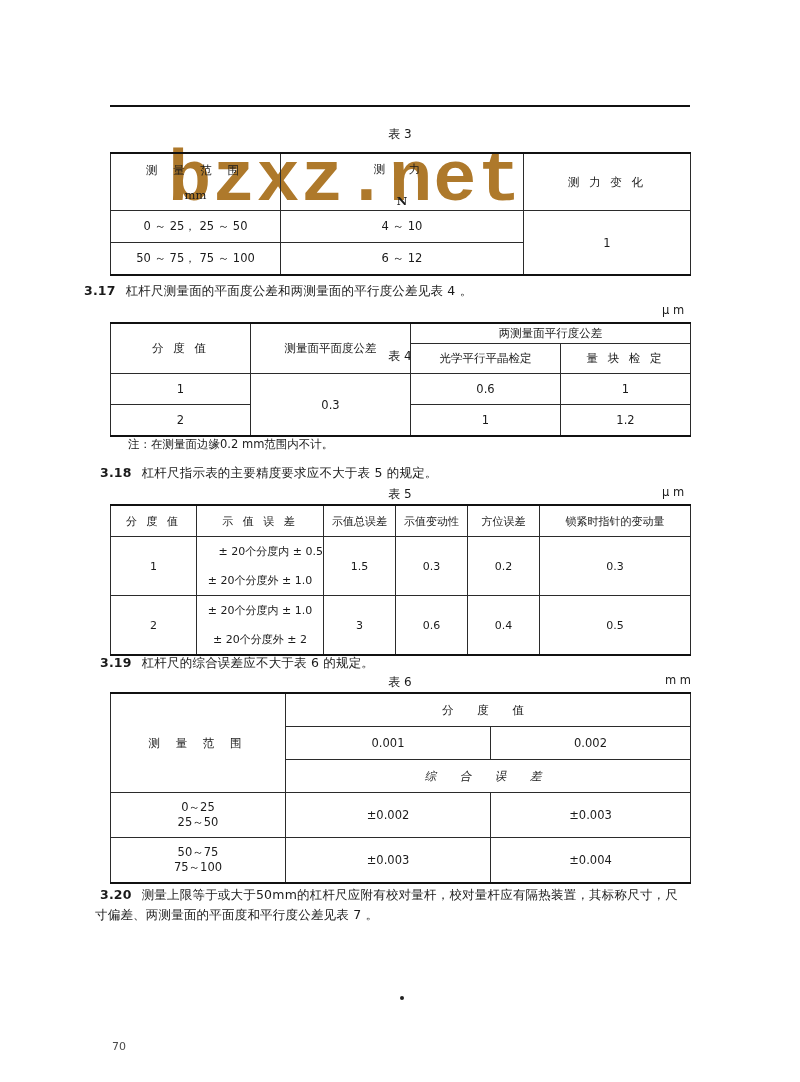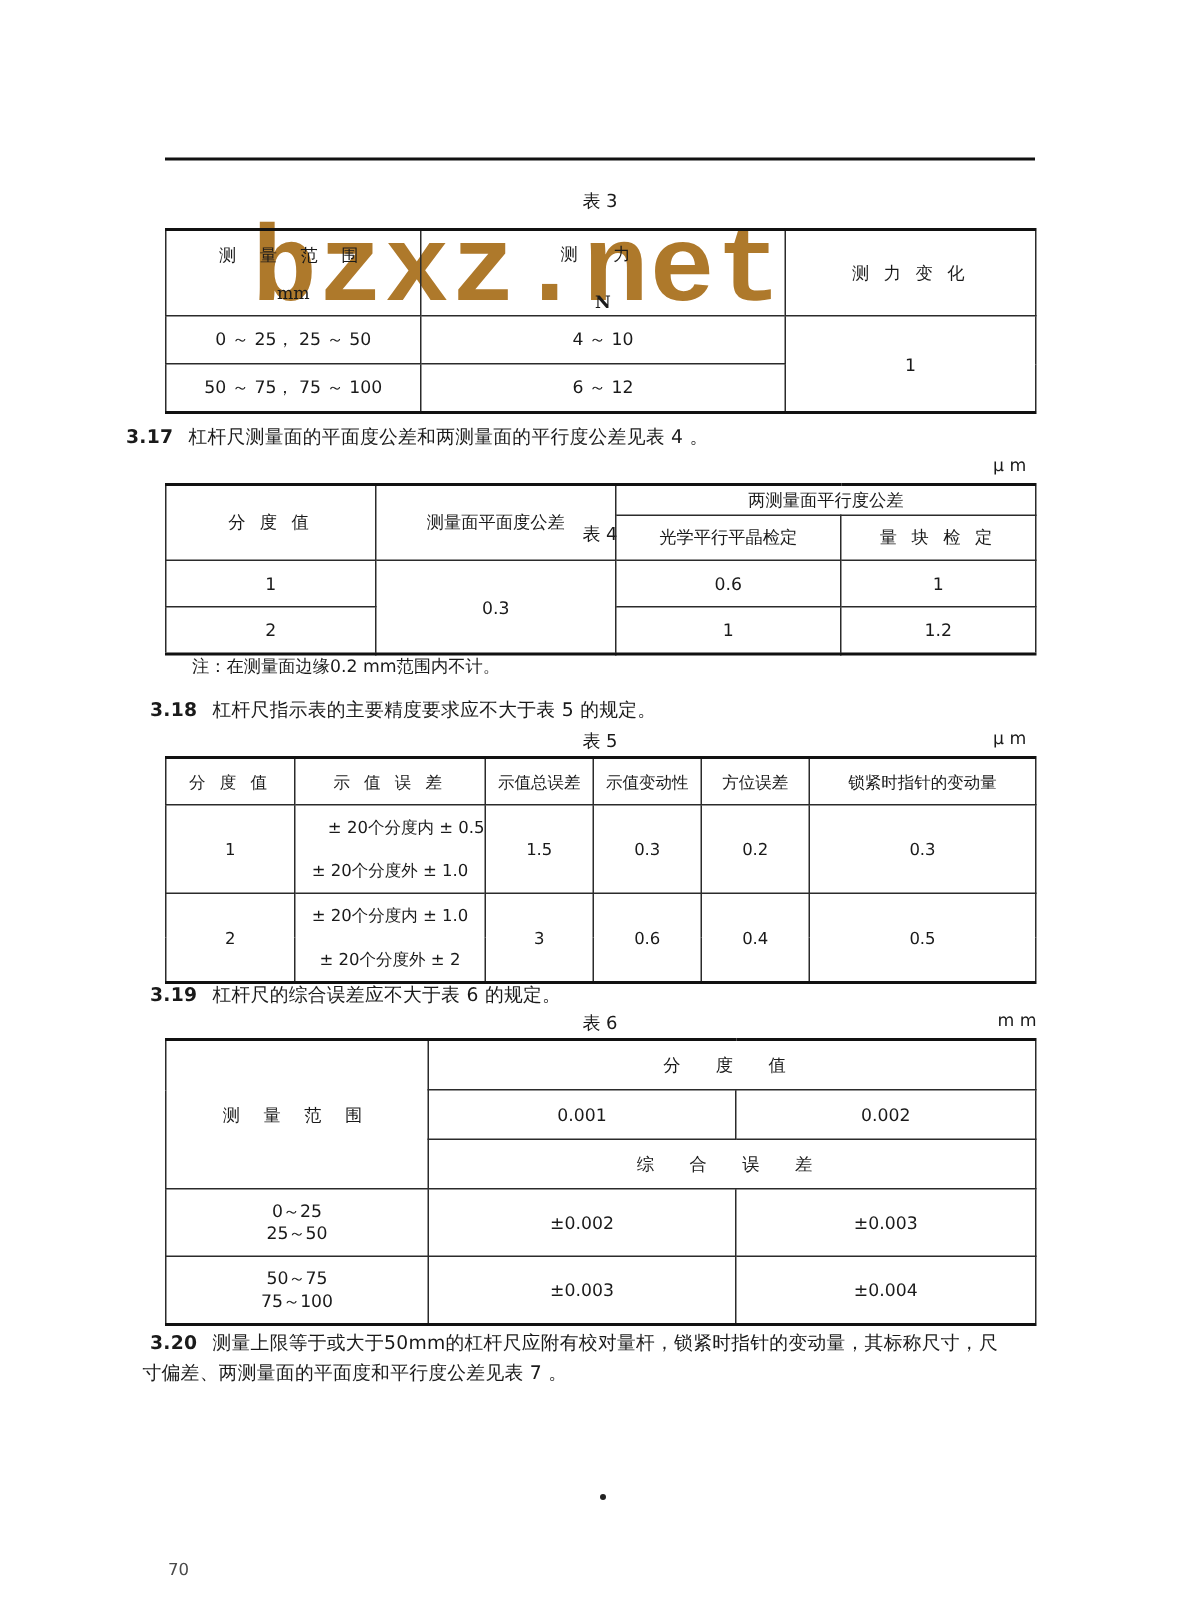--- a/index.html
+++ b/index.html
@@ -307,21 +307,21 @@
         </td>
         <td colspan="2" style="height:28px;">
           <span class="sp3">分 度 值</span>
         </td>
       </tr>
       <tr>
         <td style="height:28px;" class="num-f">0.001</td>
         <td class="num-f">0.002</td>
       </tr>
       <tr>
-        <td colspan="2" style="height:28px;">
+        <td colspan="2" style="height:28px;font-style:italic;">
           <span class="sp3">综 合 误 差</span>
         </td>
       </tr>
       <tr>
         <td style="height:40px;" class="num-f">
           <div>0～25</div>
           <div>25～50</div>
         </td>
         <td class="num-f">±0.002</td>
         <td class="num-f">±0.003</td>
@@ -331,20 +331,20 @@
           <div>50～75</div>
           <div>75～100</div>
         </td>
         <td class="num-f">±0.003</td>
         <td class="num-f">±0.004</td>
       </tr>
     </tbody>
   </table>
 
   <div class="para" style="left:100px; top:885px; width:620px;">
-    <span class="num">3.20</span><span>测量上限等于或大于50mm的杠杆尺应附有校对量杆，锁紧时指针的变动量，其标称尺寸，尺</span>
+    <span class="num">3.20</span><span>测量上限等于或大于50mm的杠杆尺应附有校对量杆，校对量杆应有隔热装置，其标称尺寸，尺</span>
   </div>
   <div class="para" style="left:95px; top:905px; width:620px;">寸偏差、两测量面的平面度和平行度公差见表 7 。</div>
 
   <div class="mid-dot"></div>
   <div class="folio">70</div>
 
 </div>
 
 </body></html>

